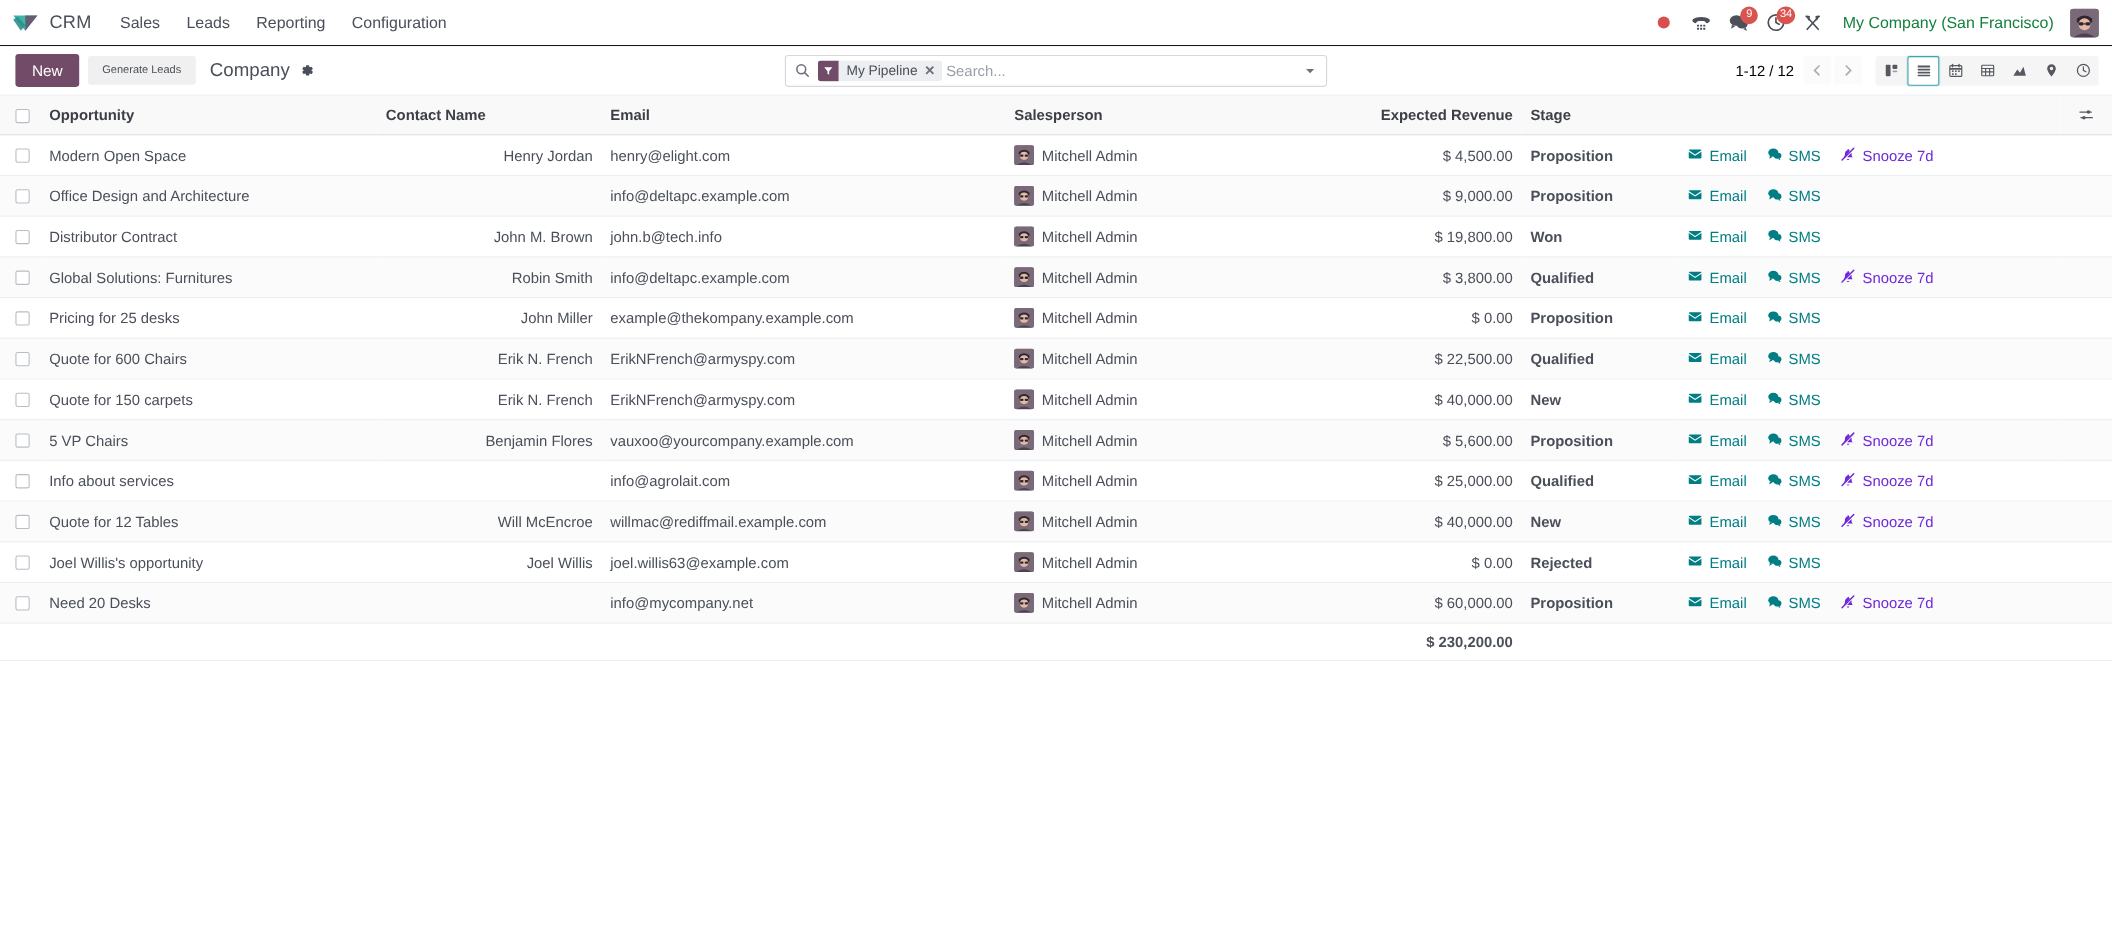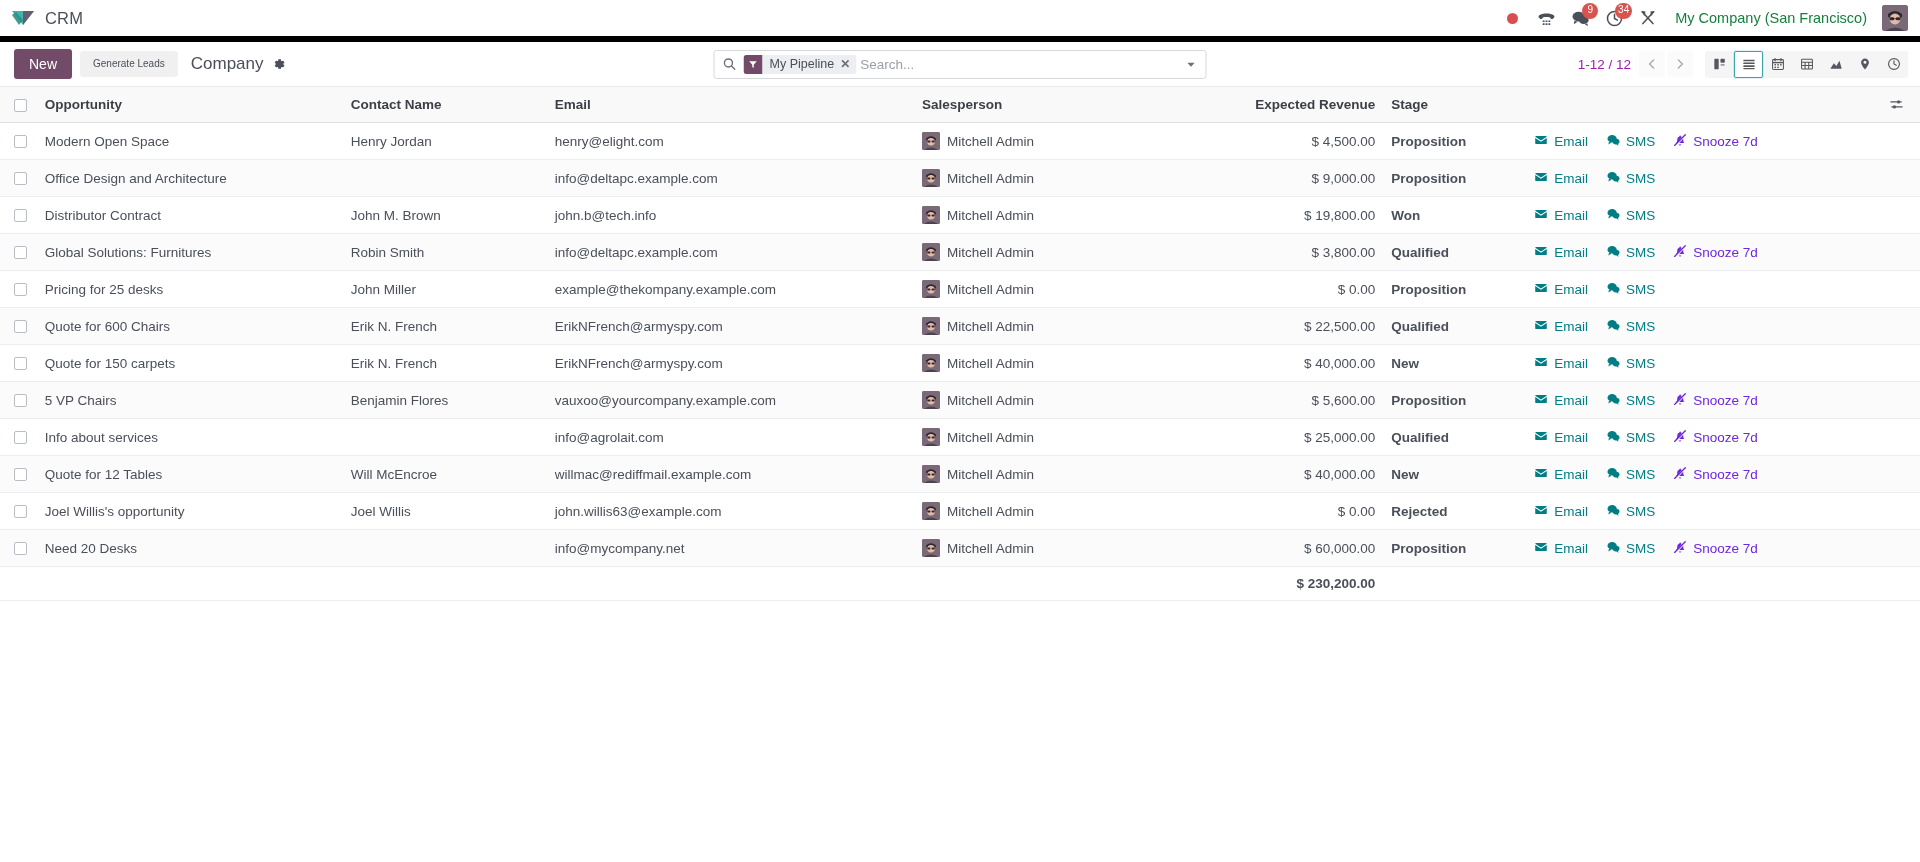--- a/index.html
+++ b/index.html
@@ -9,21 +9,21 @@
     background: #ffffff;
     font-family: "Liberation Sans", sans-serif;
     -webkit-font-smoothing: antialiased;
   }
   .app { width: 1920px; height: 862px; display: flex; flex-direction: column; overflow: hidden; background:#fff; }
 
   
   .navbar {
     height: 42px; flex: 0 0 42px;
     background: #ffffff;
-    border-bottom: 6px solid #000000;
+    border-bottom: 1px solid #000000;
     display: flex; align-items: center;
     padding: 0 12px 0 10px;
   }
   .brand { display: flex; align-items: center; gap: 9px; margin-right: 14px; }
   .brand-logo { width: 26px; height: 20px; position: relative; }
   .brand-name { font-size: 16.5px; color: #4a4f59; letter-spacing: .2px; }
   .menu { display: flex; align-items: center; gap: 0px; }
   .menu-item {
     font-size: 14.5px; color: #4a4f59;
     padding: 6px 12px; border-radius: 3px; cursor: pointer; white-space: nowrap;
@@ -91,21 +91,21 @@
   .search-input {
     flex: 1 1 auto; border: none; outline: none; font-size: 13.5px;
     color: #0f766e; font-family: inherit; background: transparent; padding: 0;
     min-width: 10px;
   }
   .search-input::placeholder { color: #9aa0a9; }
   .search-caret { color: #6b707c; display: flex; align-items: center; padding: 0 5px; cursor: pointer; }
 
   .cp-right { margin-left: auto; display: flex; align-items: center; gap: 12px; }
   .pager { display: flex; align-items: center; gap: 2px; }
-  .pager-text { font-size: 13.5px; color: #a21caf; margin-right: 6px; white-space: nowrap; }
+  .pager-text { font-size: 13.5px; color: #000000; margin-right: 6px; white-space: nowrap; }
   .pager-btn {
     width: 26px; height: 26px; display: flex; align-items: center; justify-content: center;
     color: #a8adb5; cursor: pointer; background: #fbfbfc; border: 1px solid transparent; border-radius: 3px;
   }
   .view-switcher { display: flex; align-items: center; background: #f5f5f6; border-radius: 3px; }
   .vs-btn {
     width: 29px; height: 27px; display: flex; align-items: center; justify-content: center;
     color: #55595f; cursor: pointer; border-radius: 2px;
   }
   .vs-btn.active { background: #fff; border: 1px solid #3aa4ae; box-shadow: 0 0 0 1px rgba(58,164,174,.15); }
@@ -116,21 +116,21 @@
   table.olist thead th {
     background: #f9f9fa; border-bottom: 1px solid #dfe1e5;
     font-size: 13.5px; color: #3c3f45; font-weight: bold;
     text-align: left; padding: 10px 8px; height: 33px; white-space: nowrap;
     cursor: pointer; user-select: none;
   }
   table.olist thead th.num { text-align: right; }
   table.olist thead th.plain { cursor: default; }
   th.c-check, td.c-check { width: 36px; padding-left: 14px !important; padding-right: 0 !important; }
   th.c-opp, td.c-opp { width: 300px; }
-  th.c-contact, td.c-contact { width: 200px; }
+  th.c-contact, td.c-contact { width: 200px; text-align: right; }
   th.c-email, td.c-email { width: 360px; }
   th.c-sales, td.c-sales { width: 280px; }
   th.c-rev, td.c-rev { width: 180px; }
   th.c-stage, td.c-stage { width: 140px; }
   th.c-act, td.c-act { width: 340px; }
   th.c-opt, td.c-opt { width: 46px; }
 
   table.olist tbody td {
     font-size: 13.5px; color: #4a4f59; padding: 9px 8px;
     border-bottom: 1px solid #eceef1; height: 34px; white-space: nowrap;
@@ -169,20 +169,26 @@
   <div class="navbar">
     <div class="brand">
       <span class="brand-logo">
         <svg width="26" height="20" viewBox="0 0 26 20">
           <path d="M2 3 L24 3 L13 17 Z" fill="#3fb4ac"></path>
           <path d="M13 3 L24 3 L13 17 Z" fill="#6b4f68" opacity="0.85"></path>
           <path d="M6 4 L13 12 L9 17 L2 7 Z" fill="#2e8f8a" opacity="0.9"></path>
         </svg>
       </span>
       <span class="brand-name">CRM</span>
+    </div>
+    <div class="menu">
+      <div class="menu-item">Sales</div>
+      <div class="menu-item">Leads</div>
+      <div class="menu-item">Reporting</div>
+      <div class="menu-item">Configuration</div>
     </div>
 
     <div class="nav-spacer"></div>
 
     <div class="systray">
       <div class="sys-btn">
         <span class="rec-dot"></span>
       </div>
       <div class="sys-btn">
         <svg width="19" height="19" viewBox="0 0 20 20" fill="currentColor">
@@ -838,21 +844,21 @@
                   <span>Snooze 7d</span>
                 </span>
               </span>
             </td>
             <td class="c-opt"></td>
           </tr>
           <tr>
             <td class="c-check"><span class="chk"></span></td>
             <td class="c-opp">Joel Willis's opportunity</td>
             <td class="c-contact">Joel Willis</td>
-            <td class="c-email">john.willis63@example.com</td>
+            <td class="c-email">joel.willis63@example.com</td>
             <td class="c-sales">
               <span class="sales-cell">
                 <span class="mini-avatar"><svg width="18" height="18" viewBox="0 0 26 26">
                     <rect width="26" height="26" fill="#7a6a78"></rect>
                     <path d="M6 9 q7-6 14 0 v3 q-7 4-14 0z" fill="#2e2730"></path>
                     <circle cx="13" cy="14" r="5.4" fill="#e3b9a6"></circle>
                     <rect x="7.6" y="12.2" width="4.6" height="3" rx="1.3" fill="#2e2730"></rect>
                     <rect x="13.8" y="12.2" width="4.6" height="3" rx="1.3" fill="#2e2730"></rect>
                     <path d="M3 26 q10-7 20 0z" fill="#4b4450"></path>
                   </svg></span>

